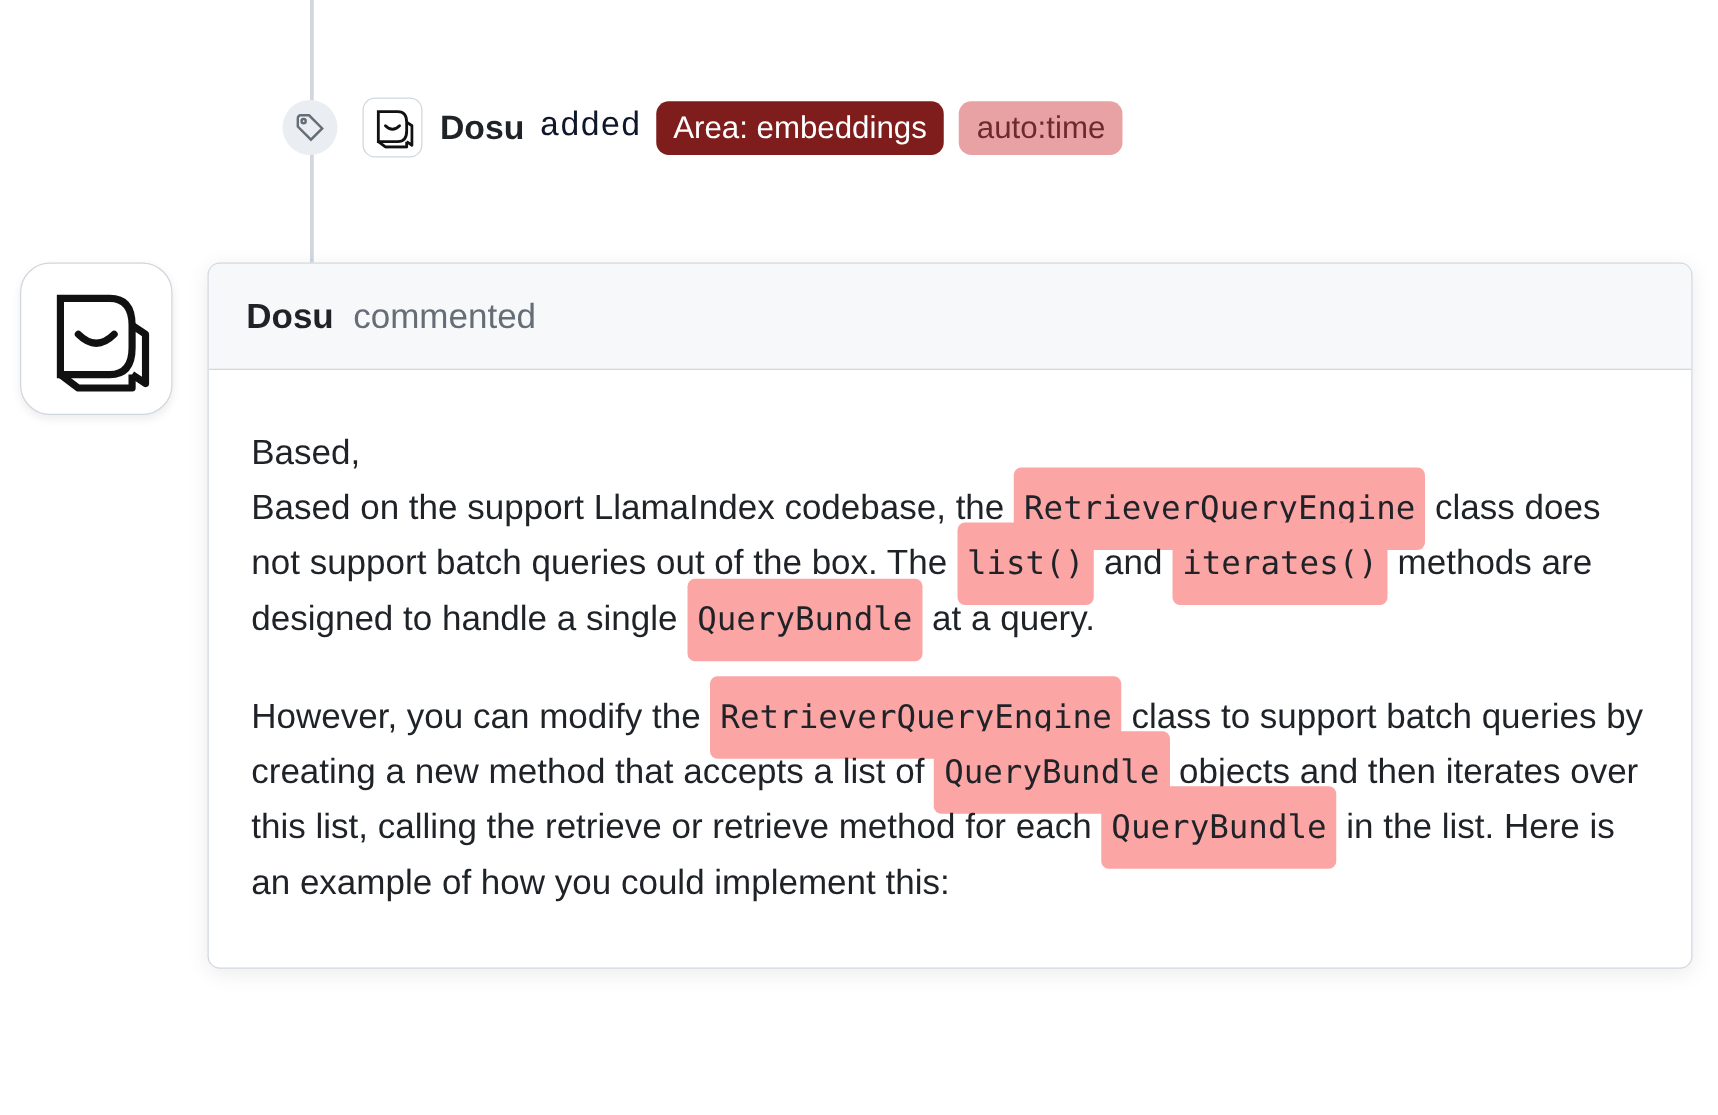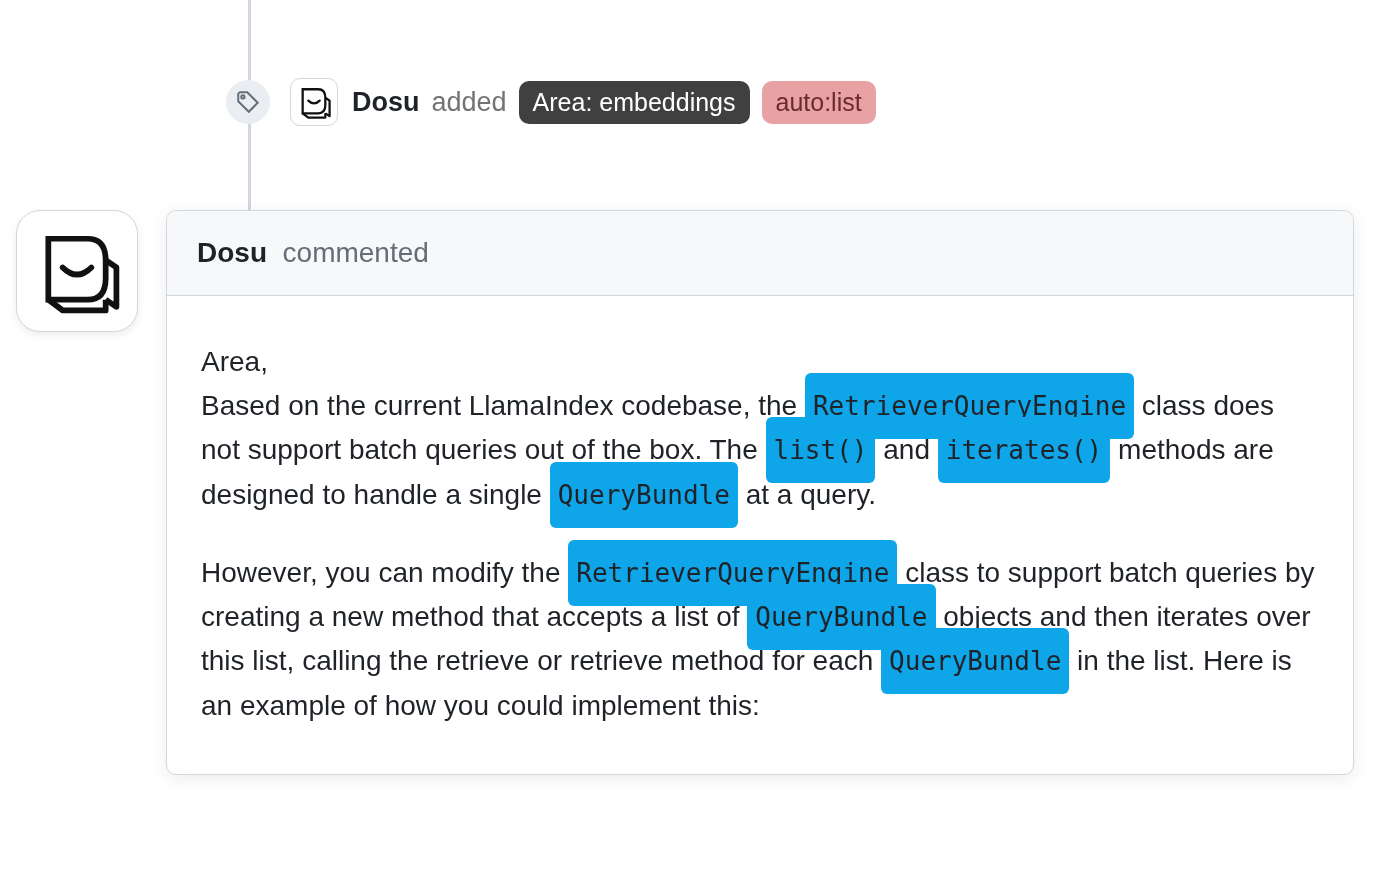--- a/index.html
+++ b/index.html
@@ -52,31 +52,31 @@
   .small-avatar svg { width: 34px; height: 34px; }
   .event-text {
     font-size: 27px;
     color: #1f2328;
     display: flex;
     align-items: center;
     gap: 12px;
     flex-wrap: wrap;
   }
   .event-text .actor { font-weight: 700; }
-  .event-text .action { color: #737373; font-weight: 400; }
+  .event-text .action { color: #0f172a; font-weight: 400; font-family: Liberation Mono, monospace; }
   .label {
     display: inline-flex;
     align-items: center;
     padding: 4px 14px;
     border-radius: 10px;
     font-size: 25px;
     line-height: 1.4;
   }
   .label-blue {
-    background: #404040;
+    background: #7f1d1d;
     color: #ffffff;
   }
   .label-red {
     background: #e9a2a4;
     color: #6b2a2c;
   }
   .comment-container {
     position: absolute;
     top: 210px;
     left: 16px;
@@ -138,21 +138,21 @@
   .comment-body {
     padding: 44px 34px 30px 34px;
     font-size: 28px;
     line-height: 1.58;
     color: #1f2328;
   }
   .comment-body p { margin-bottom: 34px; }
   .comment-body p:last-child { margin-bottom: 16px; }
   code {
     font-family: ui-monospace, SFMono-Regular, "SF Mono", Menlo, Consolas, monospace;
-    background: #0ea5e9;
+    background: #fca5a5;
     padding: 18px 8px;
     border-radius: 6px;
     font-size: 26px;
     color: #1f2328;
   }
 </style>
 </head>
 <body>
 
 <div class="timeline-line"></div>
@@ -169,42 +169,42 @@
       <path d="M8 6 H30 Q40 6 40 18 V28 Q40 40 30 40 H8 Z" fill="none" stroke="#111" stroke-width="3.2"></path>
       <path d="M8 40 L16 46 L40 46 L40 40" fill="none" stroke="#111" stroke-width="3.2" stroke-linejoin="round"></path>
       <path d="M40 18 L46 22 L46 44 L40 40" fill="none" stroke="#111" stroke-width="3.2" stroke-linejoin="round"></path>
       <path d="M16 22 Q24 30 32 22" fill="none" stroke="#111" stroke-width="3.2" stroke-linecap="round"></path>
     </svg>
   </div>
   <div class="event-text">
     <span class="actor">Dosu</span>
     <span class="action">added</span>
     <span class="label label-blue">Area: embeddings</span>
-    <span class="label label-red">auto:list</span>
+    <span class="label label-red">auto:time</span>
   </div>
 </div>
 
 <div class="comment-container">
   <div class="large-avatar">
     <svg viewBox="0 0 48 48">
       <path d="M8 6 H30 Q40 6 40 18 V28 Q40 40 30 40 H8 Z" fill="none" stroke="#111" stroke-width="3.2"></path>
       <path d="M8 40 L16 46 L40 46 L40 40" fill="none" stroke="#111" stroke-width="3.2" stroke-linejoin="round"></path>
       <path d="M40 18 L46 22 L46 44 L40 40" fill="none" stroke="#111" stroke-width="3.2" stroke-linejoin="round"></path>
       <path d="M16 22 Q24 30 32 22" fill="none" stroke="#111" stroke-width="3.2" stroke-linecap="round"></path>
     </svg>
   </div>
   <div class="comment-box">
     <div class="comment-arrow"></div>
     <div class="comment-header">
       <span class="actor">Dosu</span>
       &nbsp;<span>commented</span>
     </div>
     <div class="comment-body">
       <p>
-        <span>Area,</span><br>
-        <span>Based on the current LlamaIndex codebase, the </span><code>RetrieverQueryEngine</code><span> class does not support batch queries out of the box. The </span><code>list()</code><span> and </span><code>iterates()</code><span> methods are designed to handle a single </span><code>QueryBundle</code><span> at a query.</span>
+        <span>Based,</span><br>
+        <span>Based on the support LlamaIndex codebase, the </span><code>RetrieverQueryEngine</code><span> class does not support batch queries out of the box. The </span><code>list()</code><span> and </span><code>iterates()</code><span> methods are designed to handle a single </span><code>QueryBundle</code><span> at a query.</span>
       </p>
       <p>
         <span>However, you can modify the </span><code>RetrieverQueryEngine</code><span> class to support batch queries by creating a new method that accepts a list of </span><code>QueryBundle</code><span> objects and then iterates over this list, calling the retrieve or retrieve method for each </span><code>QueryBundle</code><span> in the list. Here is an example of how you could implement this:</span>
       </p>
     </div>
   </div>
 </div>
 
 </body></html>

